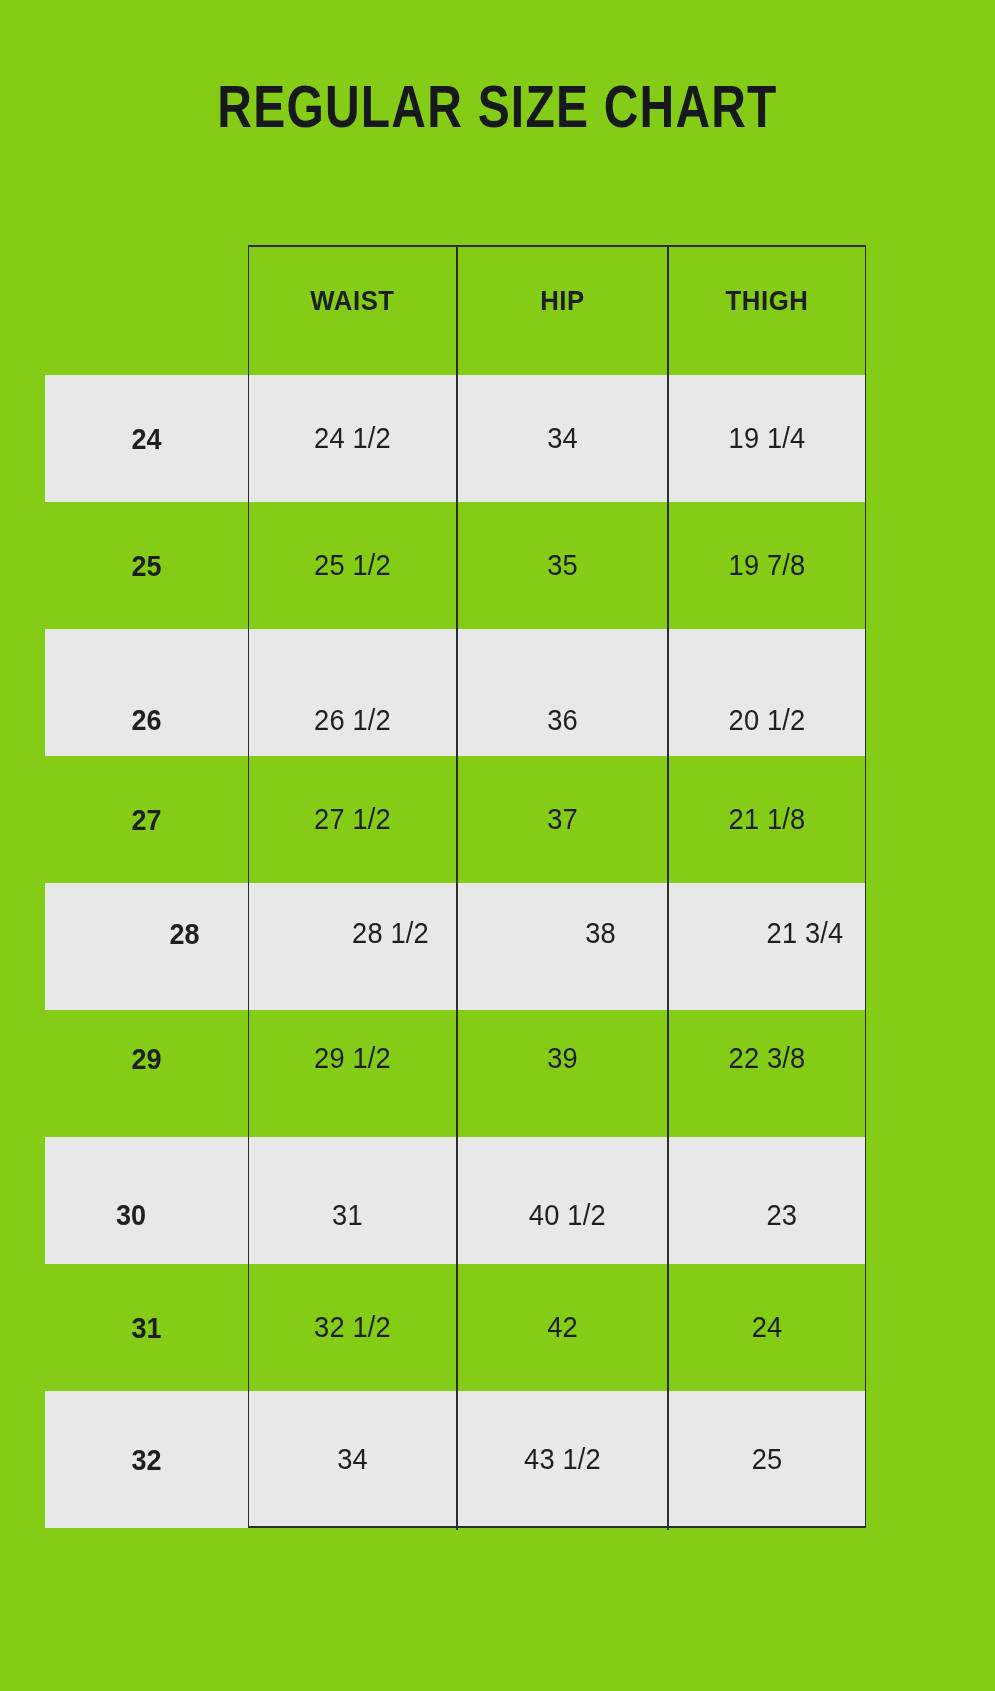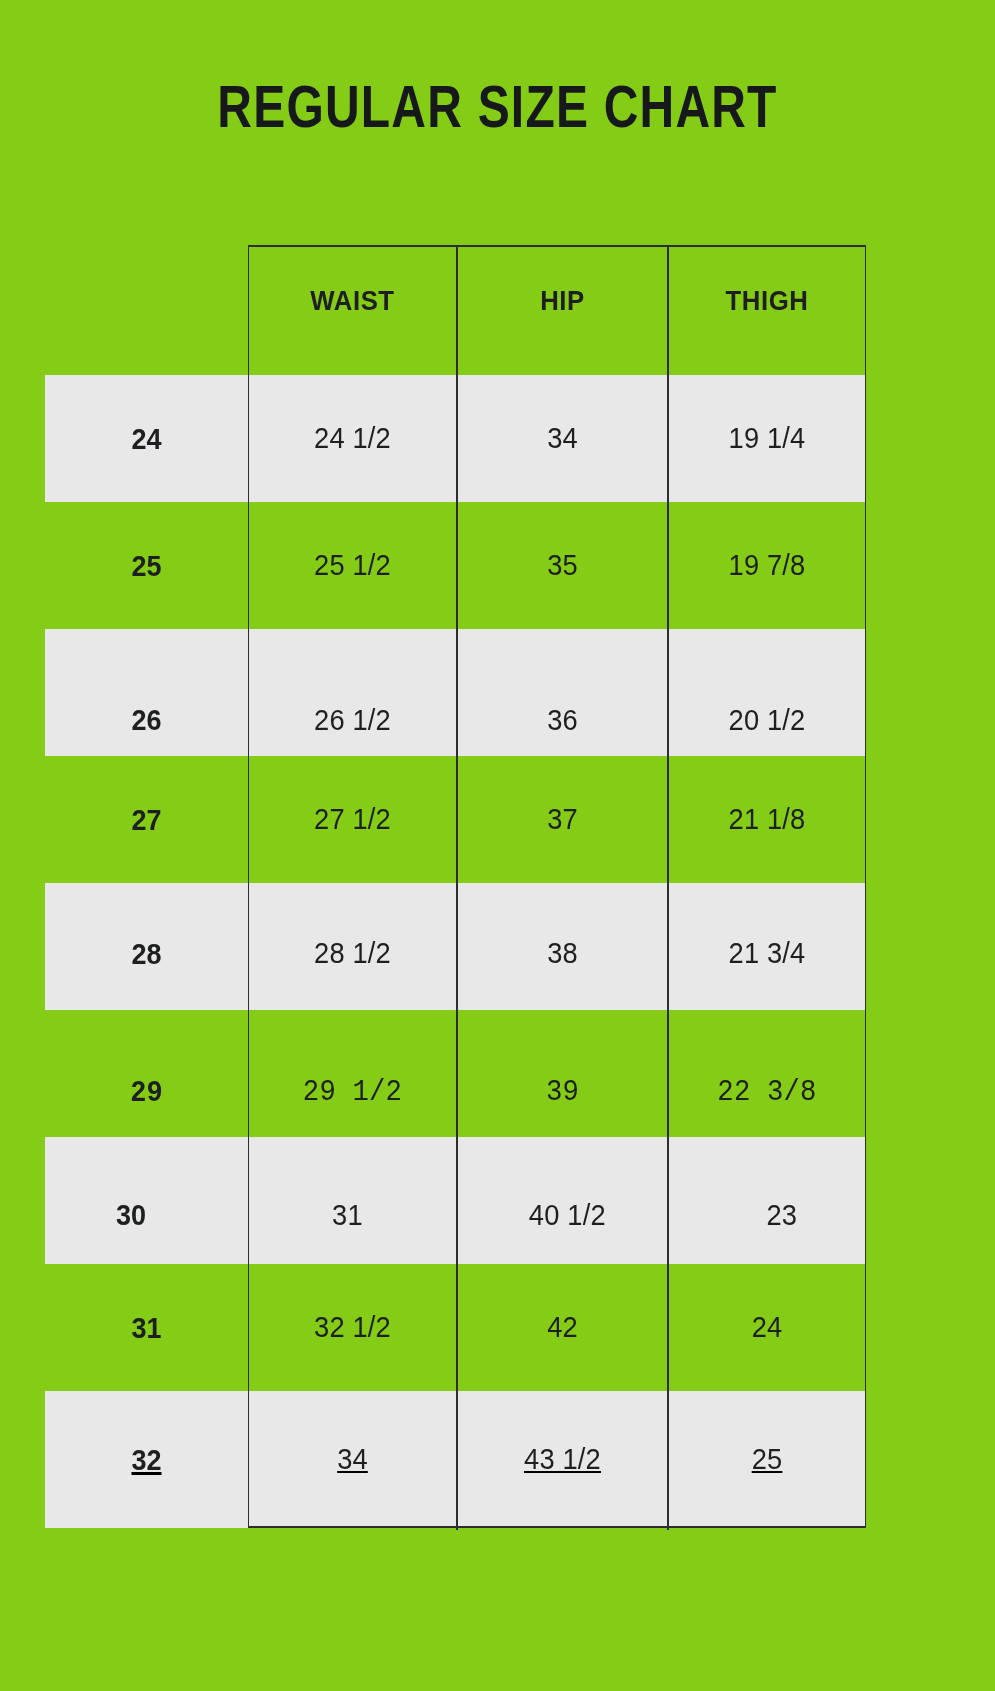--- a/index.html
+++ b/index.html
@@ -183,49 +183,49 @@
         <div class="cell c-thigh">20 1/2</div>
       </div>
 
       <div class="row data-row" style="top:511px;height:127px;">
         <div class="cell c-size">27</div>
         <div class="cell c-waist">27 1/2</div>
         <div class="cell c-hip">37</div>
         <div class="cell c-thigh">21 1/8</div>
       </div>
 
-      <div class="row data-row" style="top:658px;height:101px;">
+      <div class="row data-row" style="top:638px;height:101px;margin-left:38px;">
         <div class="cell c-size">28</div>
         <div class="cell c-waist">28 1/2</div>
         <div class="cell c-hip">38</div>
         <div class="cell c-thigh">21 3/4</div>
       </div>
 
-      <div class="row data-row" style="top:784px;height:127px;font-family:Liberation Mono, monospace;">
+      <div class="row data-row" style="top:750px;height:127px;">
         <div class="cell c-size">29</div>
         <div class="cell c-waist">29 1/2</div>
         <div class="cell c-hip">39</div>
         <div class="cell c-thigh">22 3/8</div>
       </div>
 
       <div class="row data-row" style="top:892px;height:156px;gap:42px;">
         <div class="cell c-size">30</div>
         <div class="cell c-waist">31</div>
         <div class="cell c-hip">40 1/2</div>
         <div class="cell c-thigh">23</div>
       </div>
 
       <div class="row data-row" style="top:1019px;height:127px;">
         <div class="cell c-size">31</div>
         <div class="cell c-waist">32 1/2</div>
         <div class="cell c-hip">42</div>
         <div class="cell c-thigh">24</div>
       </div>
 
-      <div class="row data-row" style="top:1146px;height:137px;text-decoration:underline;">
+      <div class="row data-row" style="top:1146px;height:137px;">
         <div class="cell c-size">32</div>
         <div class="cell c-waist">34</div>
         <div class="cell c-hip">43 1/2</div>
         <div class="cell c-thigh">25</div>
       </div>
 
     </div>
   </div>
 </div>
 

